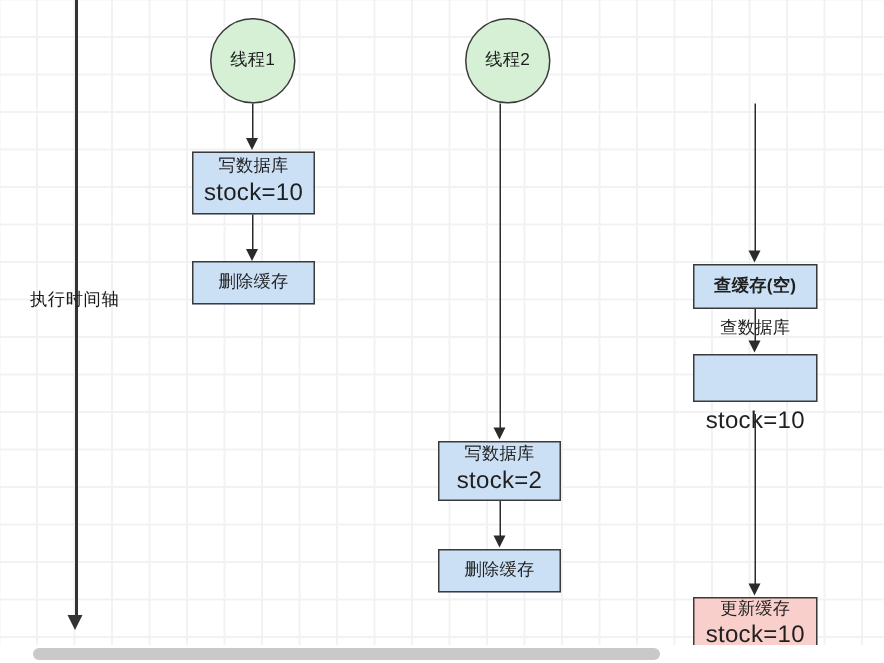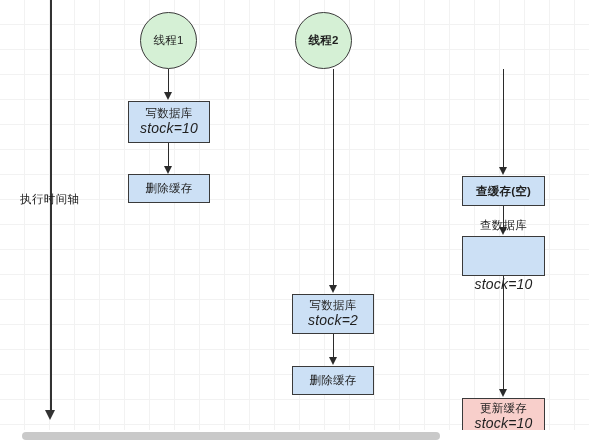--- a/index.html
+++ b/index.html
@@ -32,22 +32,21 @@
     font-size: 11.5px;
     line-height: 1.28;
     text-align: center;
     letter-spacing: 0.2px;
     white-space: nowrap;
   }
   .node.circle {
     border-radius: 50%;
   }
   .node .line2 {
-    font-size: 14px;
-    font-style: italic;
+    font-size: 16px;
   }
   .edge {
     position: absolute;
     background: #2b2b2b;
     width: 1.6px;
   }
   .arrowhead {
     position: absolute;
     width: 0;
     height: 0;
@@ -113,21 +112,21 @@
     <span>写数据库</span>
     <span class="line2">stock=10</span>
   </div>
   <div class="edge" style="left:167.5px; top:143px; height:24px;"></div>
   <div class="arrowhead" style="left:163.5px; top:166px;"></div>
 
   <div class="node" style="left:128px; top:174px; width:82px; height:29px; background:#cce0f5;">
     <span>删除缓存</span>
   </div>
 
-  <div class="node circle" style="left:295px; top:12px; width:57px; height:57px; background:#d5f0d5;font-weight:bold;">
+  <div class="node circle" style="left:310px; top:12px; width:57px; height:57px; background:#d5f0d5;">
     <span>线程2</span>
   </div>
   <div class="edge" style="left:332.5px; top:69px; height:217px;"></div>
   <div class="arrowhead" style="left:328.5px; top:285px;"></div>
 
   <div class="node" style="left:292px; top:294px; width:82px; height:40px; background:#cce0f5;">
     <span>写数据库</span>
     <span class="line2">stock=2</span>
   </div>
   <div class="edge" style="left:332.5px; top:334px; height:24px;"></div>
@@ -139,21 +138,21 @@
 
   <div class="edge" style="left:502.5px; top:69px; height:99px;"></div>
   <div class="arrowhead" style="left:498.5px; top:167px;"></div>
 
   <div class="node" style="left:462px; top:176px; width:83px; height:30px; background:#cce0f5;font-weight:bold;">
     <span>查缓存(空)</span>
   </div>
   <div class="edge" style="left:502.5px; top:206px; height:22px;"></div>
   <div class="arrowhead" style="left:498.5px; top:227px;"></div>
 
-  <div class="node" style="left:462px; top:236px; width:83px; height:40px; background:#cce0f5;gap:44px;">
+  <div class="node" style="left:462px; top:236px; width:83px; height:32px; background:#cce0f5;gap:44px;">
     <span>查数据库</span>
     <span class="line2">stock=10</span>
   </div>
   <div class="edge" style="left:502.5px; top:276px; height:114px;"></div>
   <div class="arrowhead" style="left:498.5px; top:389px;"></div>
 
   <div class="node" style="left:462px; top:398px; width:83px; height:38px; background:#f8cfcb;text-align:right;">
     <span>更新缓存</span>
     <span class="line2">stock=10</span>
   </div>

